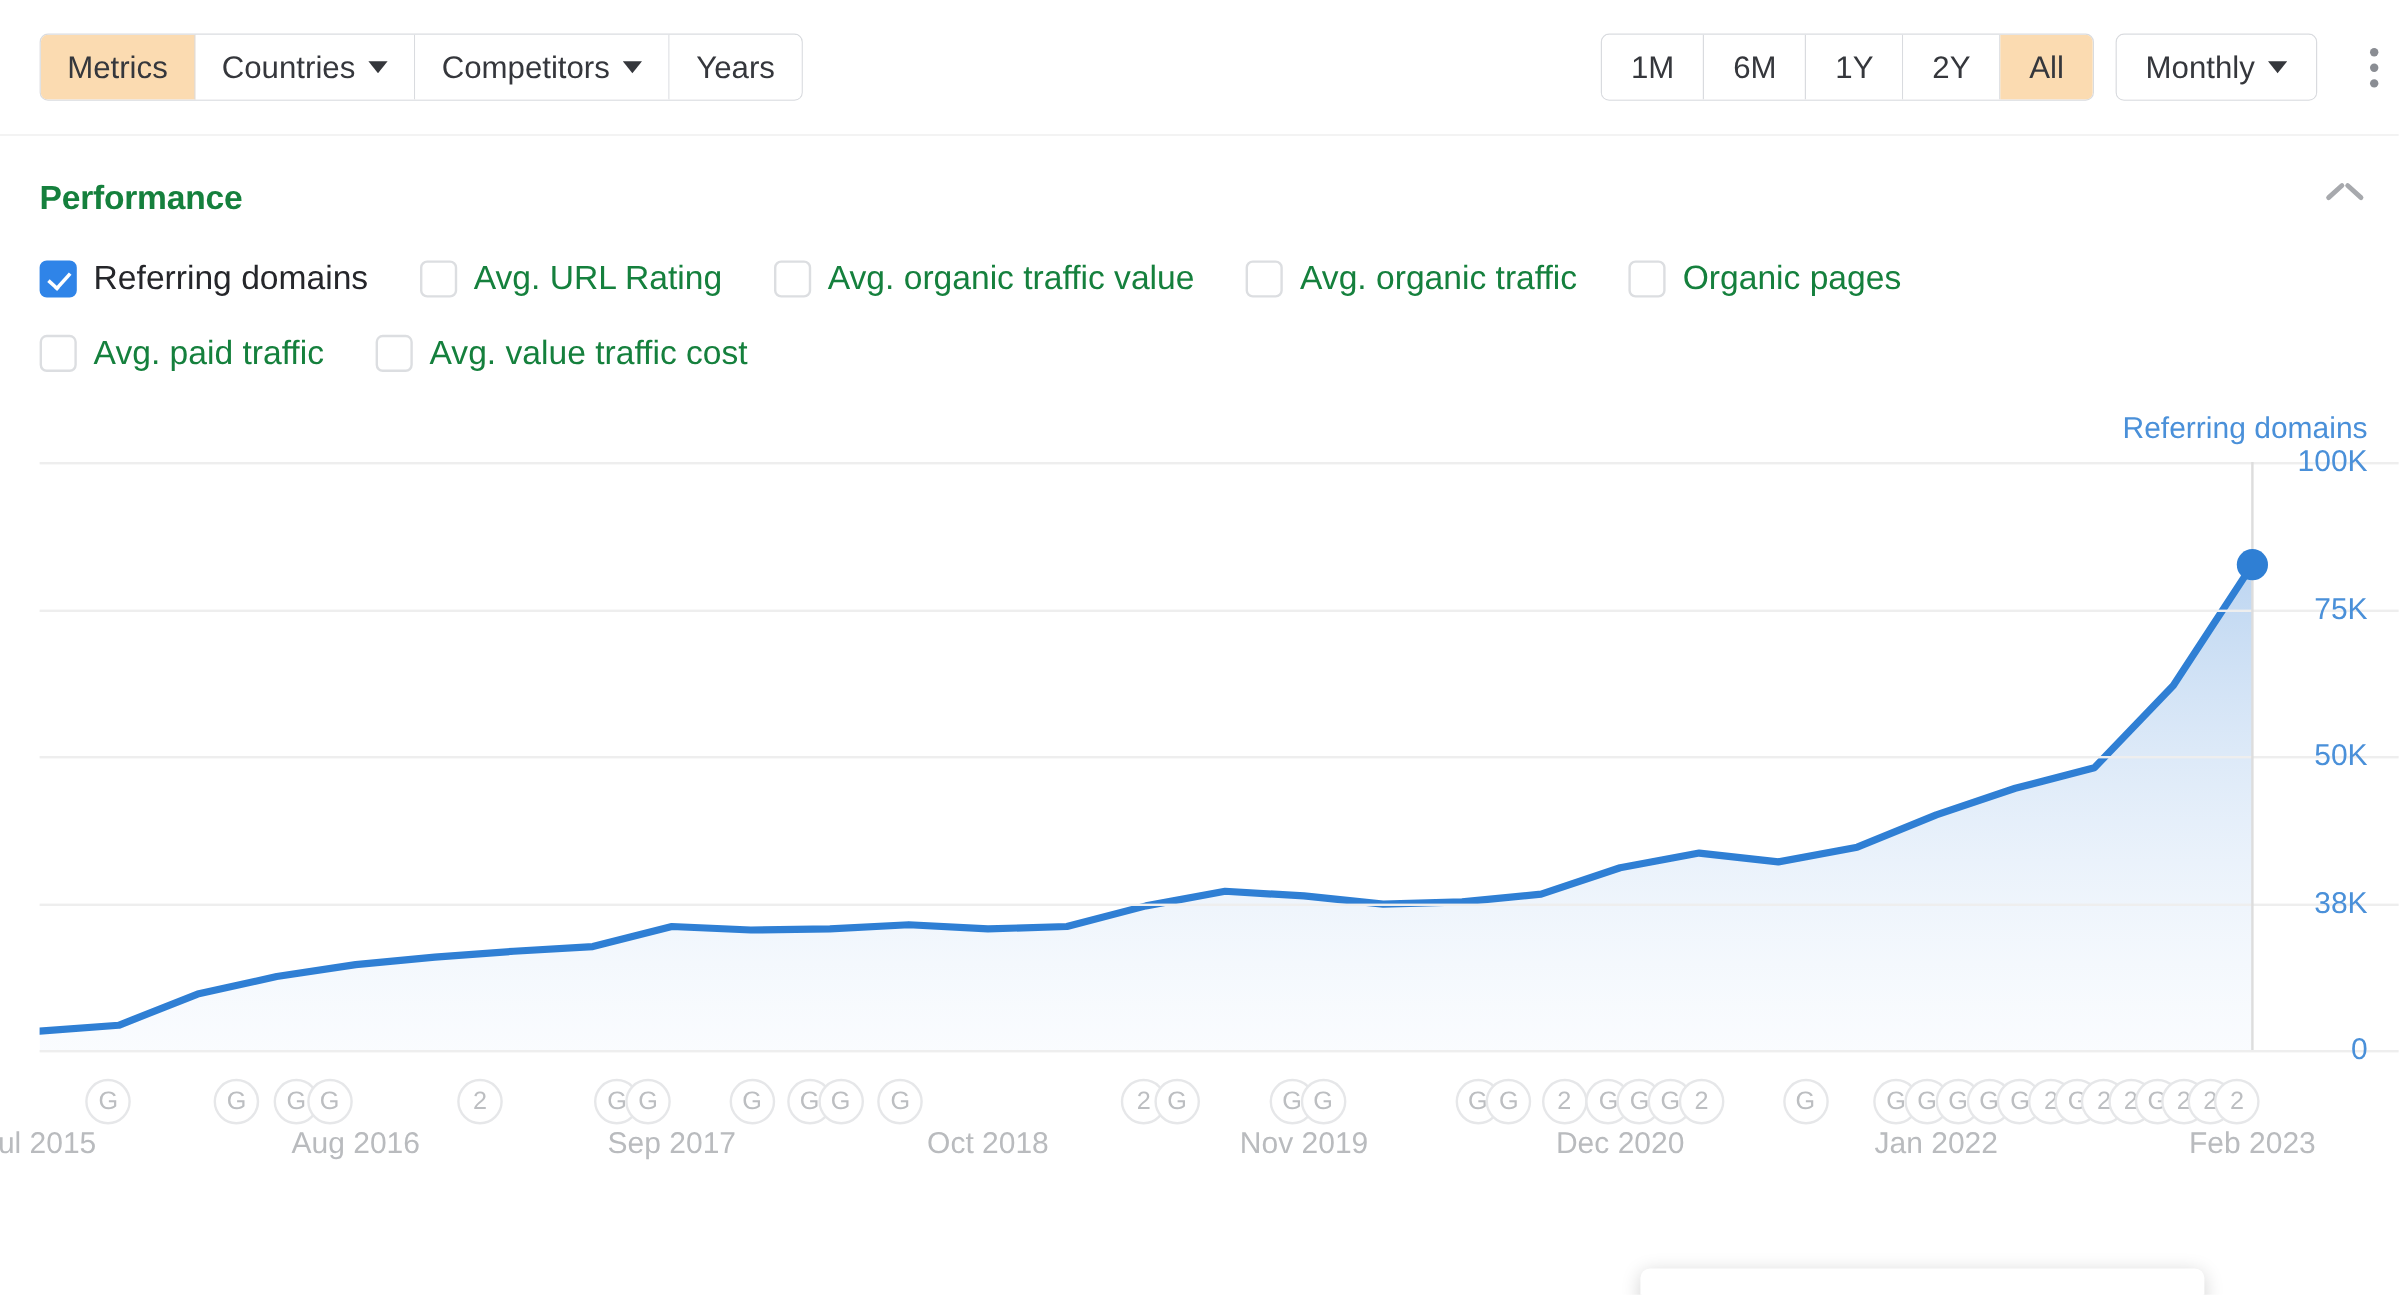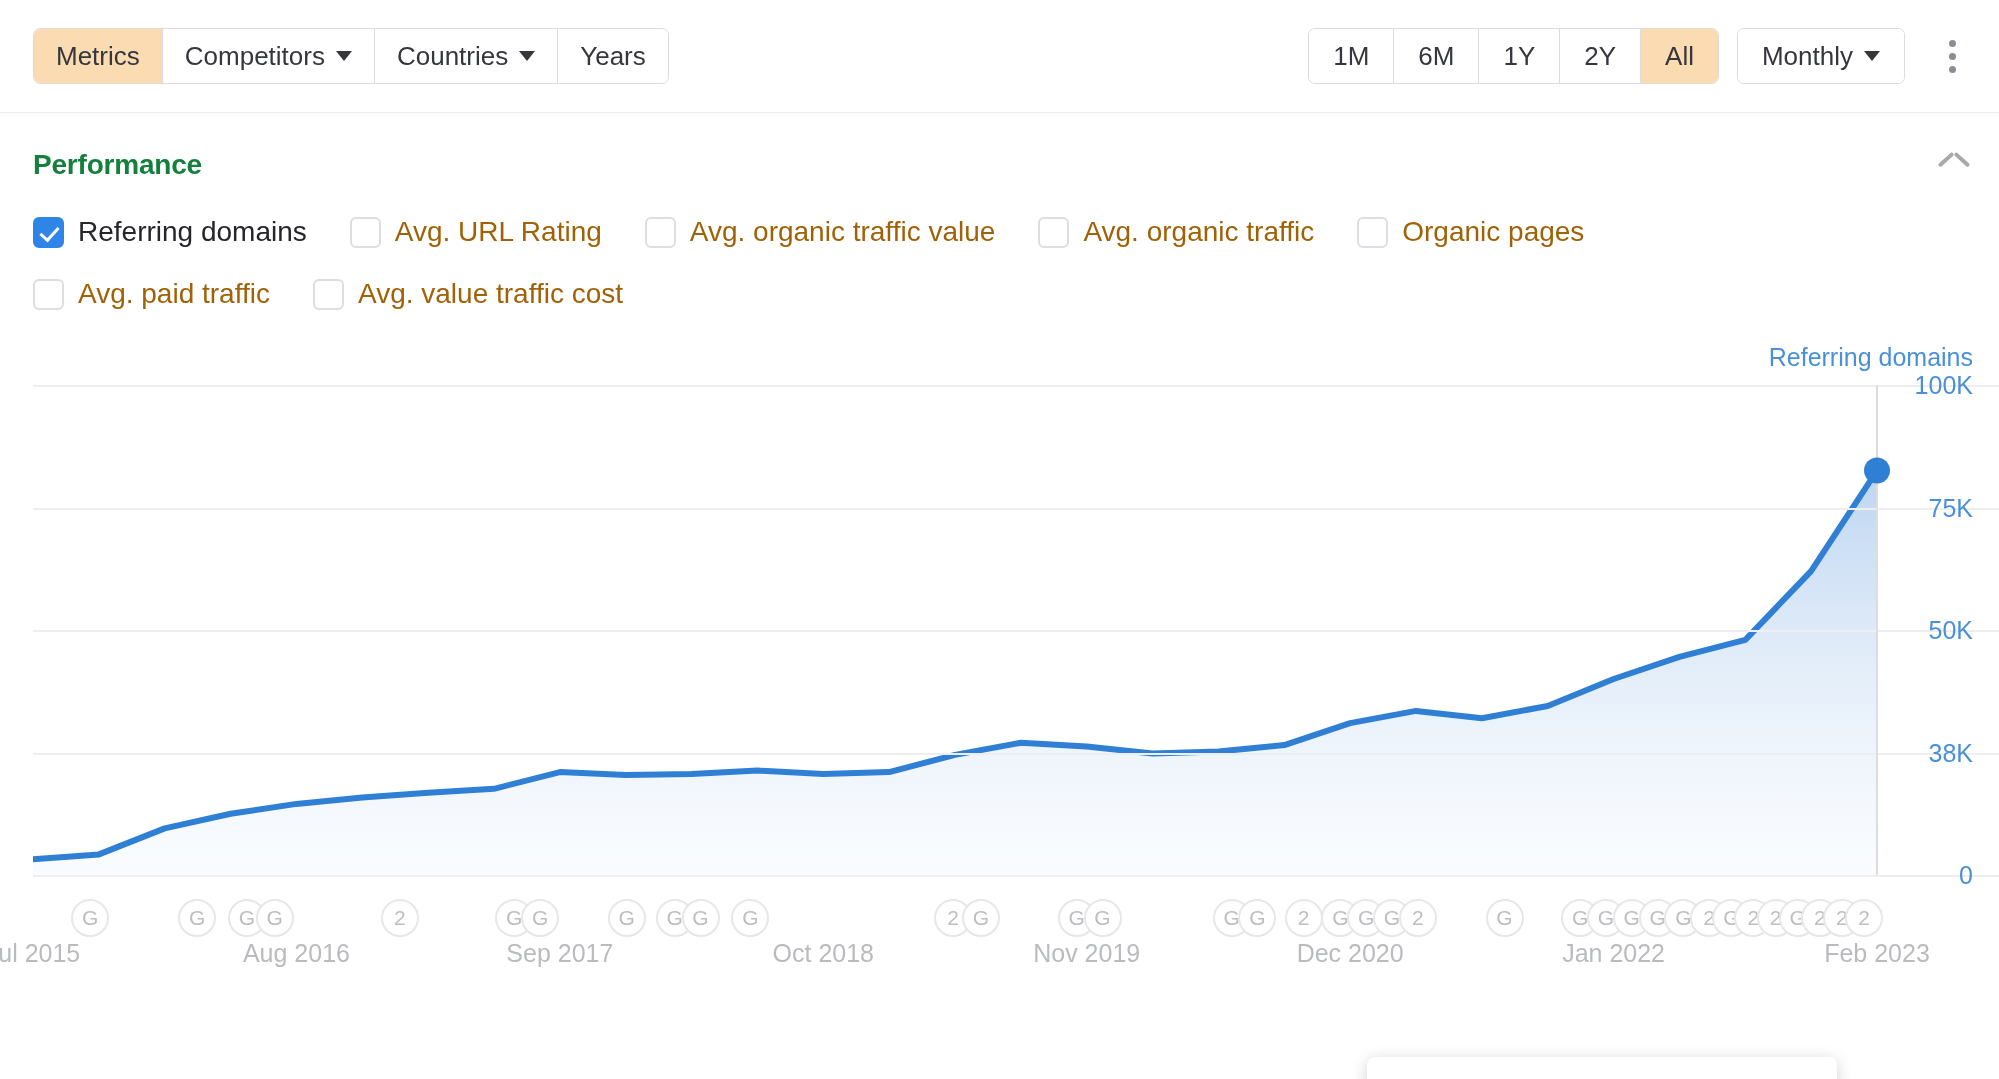--- a/index.html
+++ b/index.html
@@ -52,21 +52,20 @@
     display: inline-block;
   }
 
   .toolbar-right {
     position: absolute;
     right: 0; top: 0;
     height: 100%;
     display: flex;
     align-items: center;
     gap: 18px;
-    padding-right: 26px;
   }
   .range-group .seg-btn { padding: 0 24px; min-width: 70px; }
   .period-group { min-width: 0; }
   .period-group .seg-btn { padding: 0 24px; }
 
   .kebab {
     width: 42px; height: 52px;
     display: flex; flex-direction: column;
     align-items: center; justify-content: center;
     gap: 6px;
@@ -140,21 +139,21 @@
   }
   .cbox.checked::after {
     content: "";
     position: absolute;
     left: 9px; top: 4px;
     width: 8px; height: 15px;
     border: solid #fff;
     border-width: 0 3.5px 3.5px 0;
     transform: rotate(42deg);
   }
-  .metric-label { font-size: 28px; color: #a16207; }
+  .metric-label { font-size: 28px; color: #15803d; }
   .metric.on .metric-label { color: #25262a; }
 
   
   .chart-wrap {
     position: relative;
     margin-top: 18px;
     height: 630px;
   }
   .legend-link {
     position: absolute;
@@ -247,25 +246,25 @@
 </head>
 <body>
 
 <div class="toolbar">
 
   <div class="seg-group seg-left">
     <div class="seg-btn active">
       <span>Metrics</span>
     </div>
     <div class="seg-btn">
+      <span>Countries</span>
+      <span class="caret"></span>
+    </div>
+    <div class="seg-btn">
       <span>Competitors</span>
-      <span class="caret"></span>
-    </div>
-    <div class="seg-btn">
-      <span>Countries</span>
       <span class="caret"></span>
     </div>
     <div class="seg-btn">
       <span>Years</span>
     </div>
   </div>
 
   <div class="toolbar-right">
     <div class="seg-group range-group">
       <div class="seg-btn">

